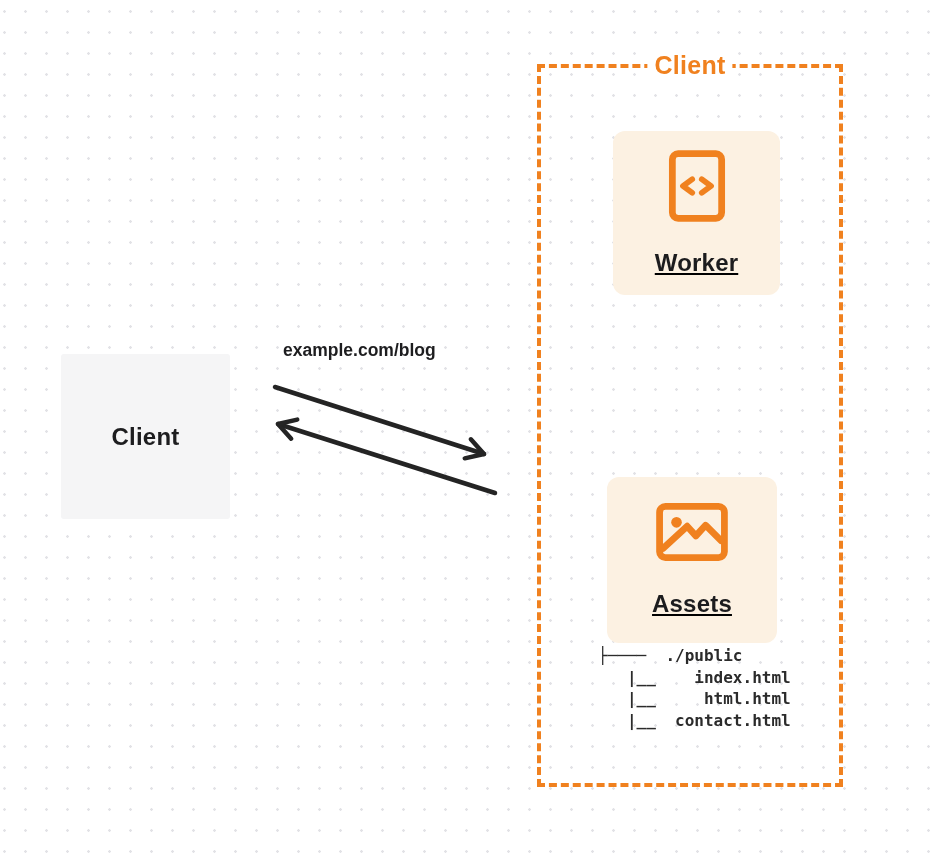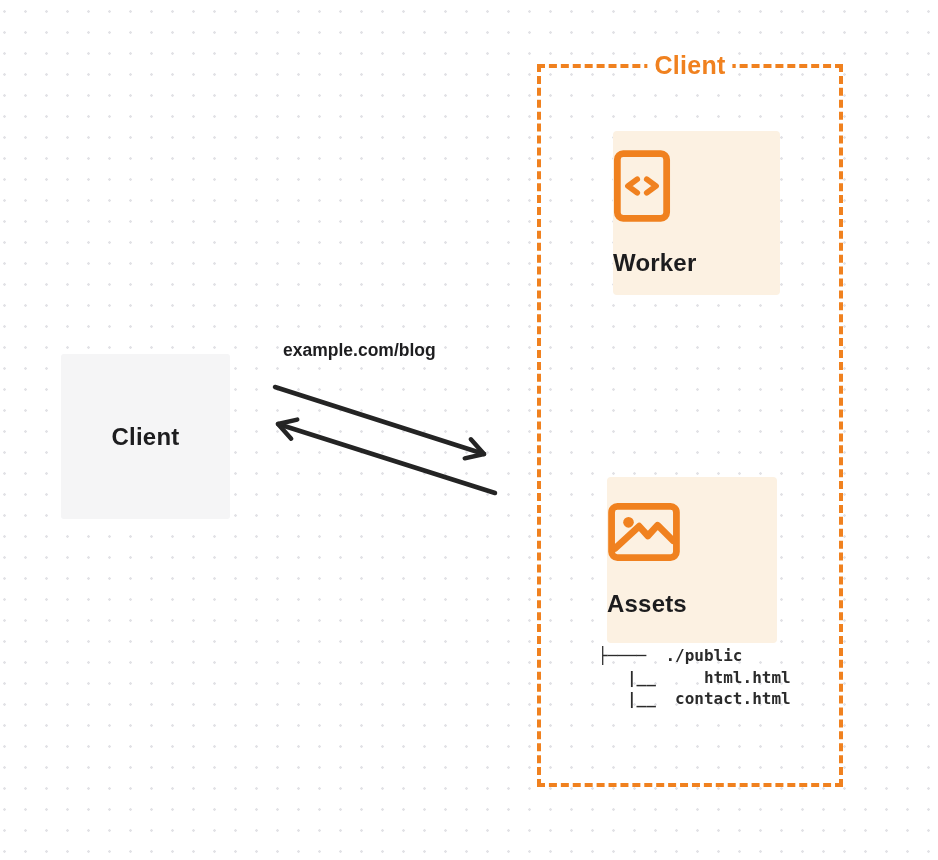--- a/index.html
+++ b/index.html
@@ -69,25 +69,26 @@
     color: #f0811f;
     letter-spacing: 0.3px;
     line-height: 30px;
     white-space: nowrap;
   }
 
   
   .card {
     position: absolute;
     background: #fcf1e2;
-    border-radius: 4px;
+    border-radius: 12px;
     display: flex;
     flex-direction: column;
-    align-items: flex-start;
+    align-items: center;
     justify-content: center;
+    text-decoration: underline;
   }
   .card-worker { left: 72px; top: 63px; width: 167px; height: 164px; gap: 22px; }
   .card-assets { left: 66px; top: 409px; width: 170px; height: 166px; gap: 24px; }
   .card .node-label { font-size: 24px; color: #1c1c1e; }
 
   
   .file-tree {
     position: absolute;
     left: 45px; top: 577px;
     font-family: "DejaVu Sans Mono", monospace;
@@ -140,18 +141,19 @@
           <rect x="4.5" y="4.5" width="67" height="53" rx="6" fill="none" stroke="#f0811f" stroke-width="7"></rect>
           <circle cx="22" cy="21" r="5.5" fill="#f0811f"></circle>
           <polyline points="8,48 33,25 42,35 52,24 68,40" fill="none" stroke="#f0811f" stroke-width="7" stroke-linecap="round" stroke-linejoin="round"></polyline>
         </svg>
       </span>
       <span class="node-label">Assets</span>
     </div>
 
     <div class="file-tree">
       <div class="tree-line">├────  ./public</div>
+      <div class="tree-line">   |__    index.html</div>
       <div class="tree-line">   |__     html.html</div>
       <div class="tree-line">   |__  contact.html</div>
     </div>
   </div>
 
 </div>
 
 </body></html>

